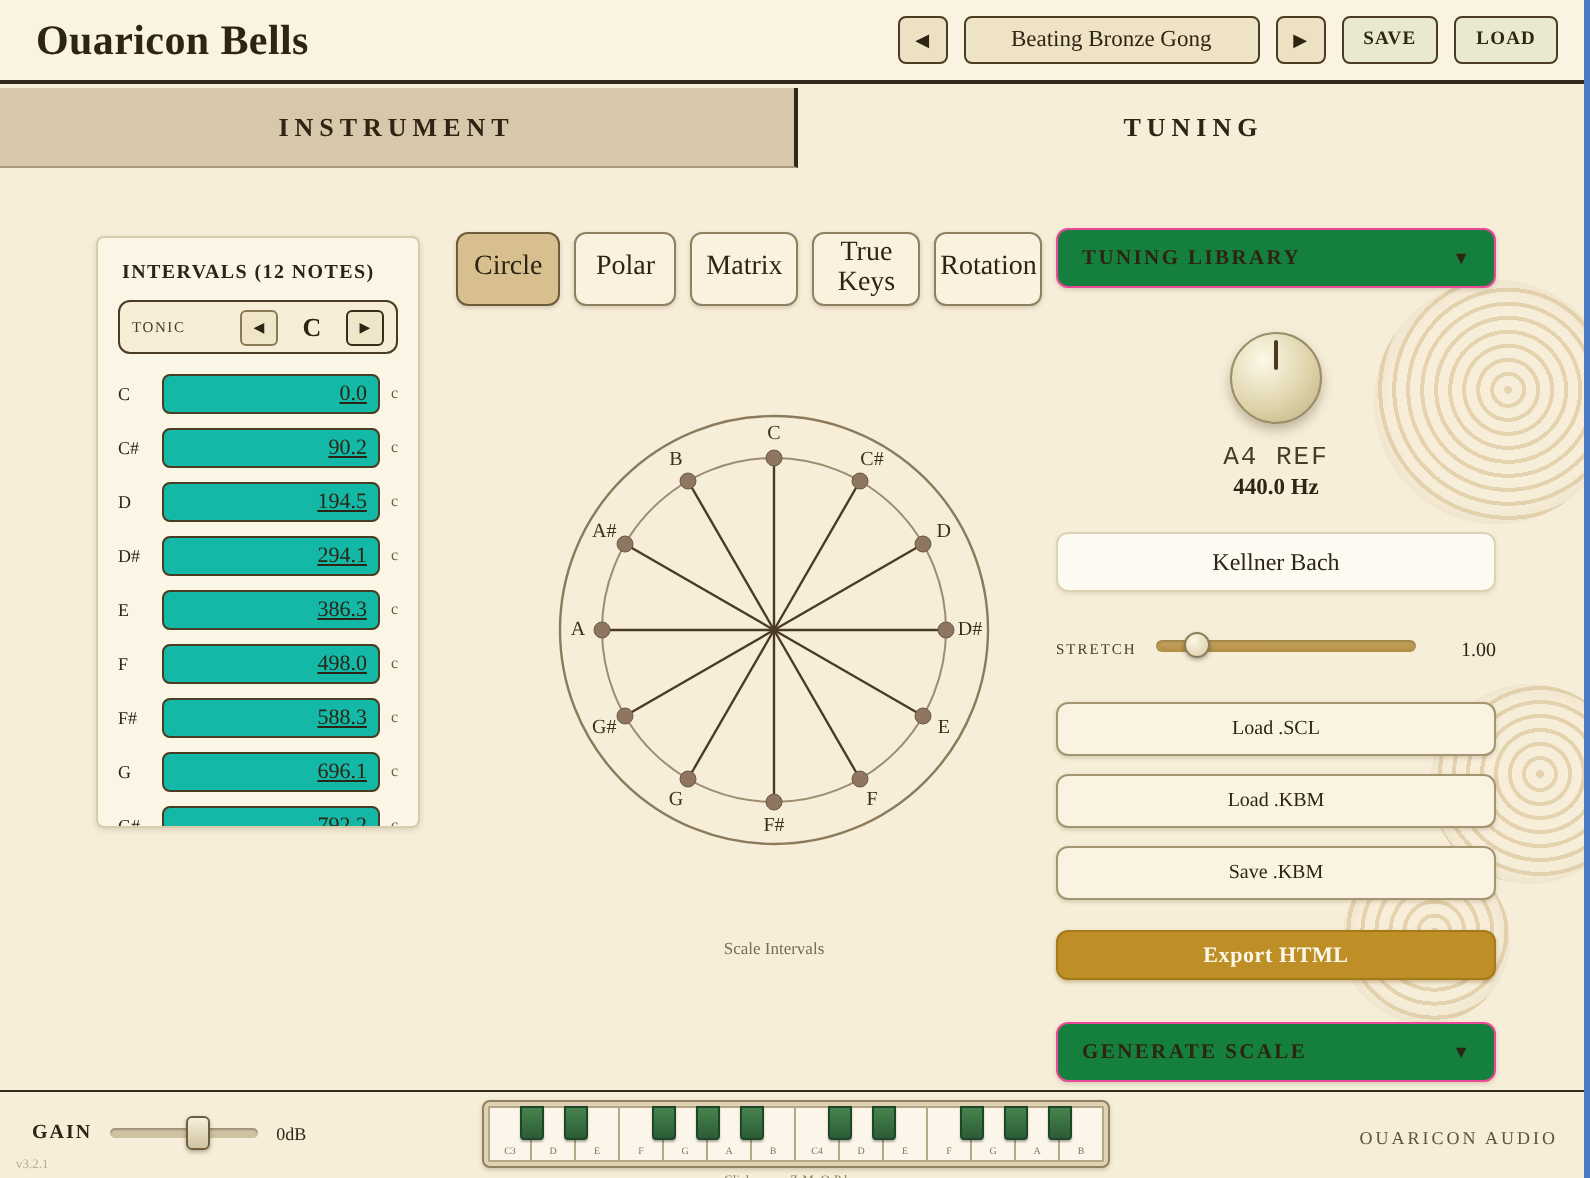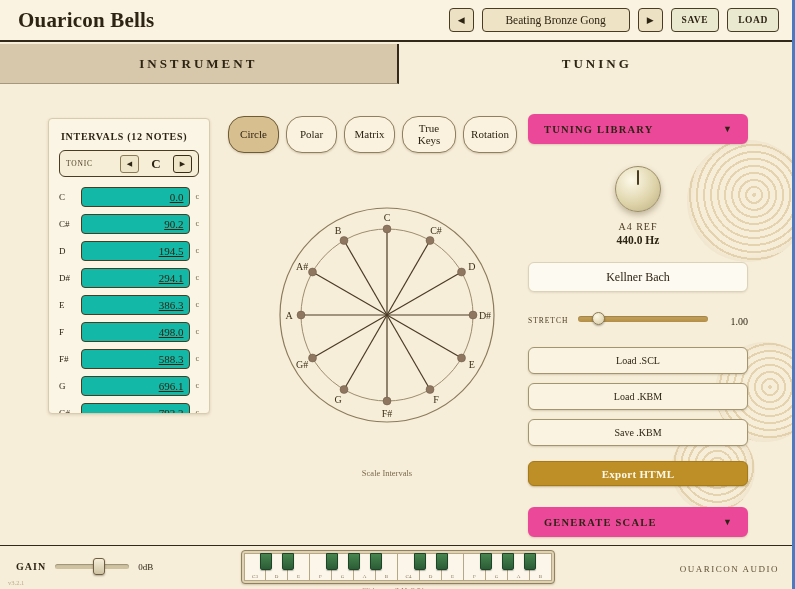--- a/index.html
+++ b/index.html
@@ -71,55 +71,55 @@
   .int-row { display:flex; align-items:center; gap:5px; padding:0 10px; height:27px; }
   .int-note { width:17px; font-size:9px; }
   .int-input { flex:1; height:20px; background:#14b8a6; border:1.5px solid #4a3c22; border-radius:4px;
                display:flex; align-items:center; justify-content:flex-end; padding-right:6px; font-size:11px;text-decoration:underline; }
   .int-unit { font-size:8px; color:#6a5a3a; }
 
   
   .view-tabs { position:absolute; left:228px; top:116px; display:flex; gap:7px; }
   .view-tab {
     min-width:51px; max-width:54px; height:37px; padding:0 8px;
-    background:#faf2df; border:1px solid #8f815f; border-radius:16px;
+    background:#faf2df; border:1px solid #8f815f; border-radius:6px;
     display:flex; align-items:center; justify-content:center;
-    font-size:11px; line-height:1.05; text-align:center;
+    font-size:14px; line-height:1.05; text-align:center;
     box-shadow:0 1px 2px rgba(90,70,40,.22);
   }
   .view-tab.active { background:#d8bf90; border-color:#6d5c38; }
 
   
   .circle-wrap { position:absolute; left:262px; top:190px; width:250px; }
   .ring { fill:none; stroke:#8b7b5c; stroke-width:1.2; }
   .ring.inner { stroke:#9c8d6e; stroke-width:1; }
   .spoke { stroke:#4a3b26; stroke-width:1.2; }
   .node { fill:#8e7660; stroke:#6b5845; stroke-width:.5; }
   .nlabel { fill:#3c3018; font-size:10px; text-anchor:middle; dominant-baseline:central;
             font-family:"Liberation Serif","DejaVu Serif",serif; }
   .circle-caption { text-align:center; margin-top:24px; font-size:8.5px; color:#7a6a4e; }
 
   
   .rp { position:absolute; left:528px; top:114px; width:220px; z-index:2; }
   .dropdown {
-    height:30px; background:#ec4899; border:4px solid #ec4899; border-radius:6px;
+    height:30px; background:#15803d; border:1px solid #ec4899; border-radius:6px;
     display:flex; align-items:center; justify-content:space-between; padding:0 12px;
     font-size:10.5px; letter-spacing:1.2px; font-weight:700;
     box-shadow:0 1px 2px rgba(90,70,40,.2);
   }
   .caret { font-size:9px; letter-spacing:0; }
   .knob-block { margin-top:22px; text-align:center; }
   .knob {
     width:46px; height:46px; margin:0 auto; position:relative; border-radius:50%;
     background:radial-gradient(circle at 35% 30%, #fdf9e8, #dcd1a6 60%, #b9ad81);
     border:1px solid #9a8d68; box-shadow:0 3px 6px rgba(60,45,20,.3);
   }
   .knob-ind { position:absolute; left:calc(50% - 1px); top:3px; width:2px; height:15px;
               background:#4a3c22; border-radius:1px; }
-  .knob-label { margin-top:9px; font-size:10px; letter-spacing:1px; color:#4a3c22; }
+  .knob-label { margin-top:9px; font-size:13px; letter-spacing:1px; color:#4a3c22;font-family:Liberation Mono, monospace; }
   .knob-value { margin-top:2px; font-size:11.5px; font-weight:700; }
   .tuning-name {
     margin-top:16px; height:30px; background:#fdfaf1; border:1px solid #ddd2b6; border-radius:6px;
     display:flex; align-items:center; justify-content:center; font-size:12px;
     box-shadow:0 1px 2px rgba(90,70,40,.12);
   }
   .stretch-row { margin-top:24px; display:flex; align-items:flex-start; }
   .stretch-label { width:50px; font-size:7.5px; letter-spacing:1px; color:#4a3c22; }
   .stretch-track { flex:1; height:6px; background:linear-gradient(#c8a55e,#b28e47); border-radius:3px;
                    position:relative; margin-right:10px; box-shadow:inset 0 1px 1px rgba(0,0,0,.2); }

